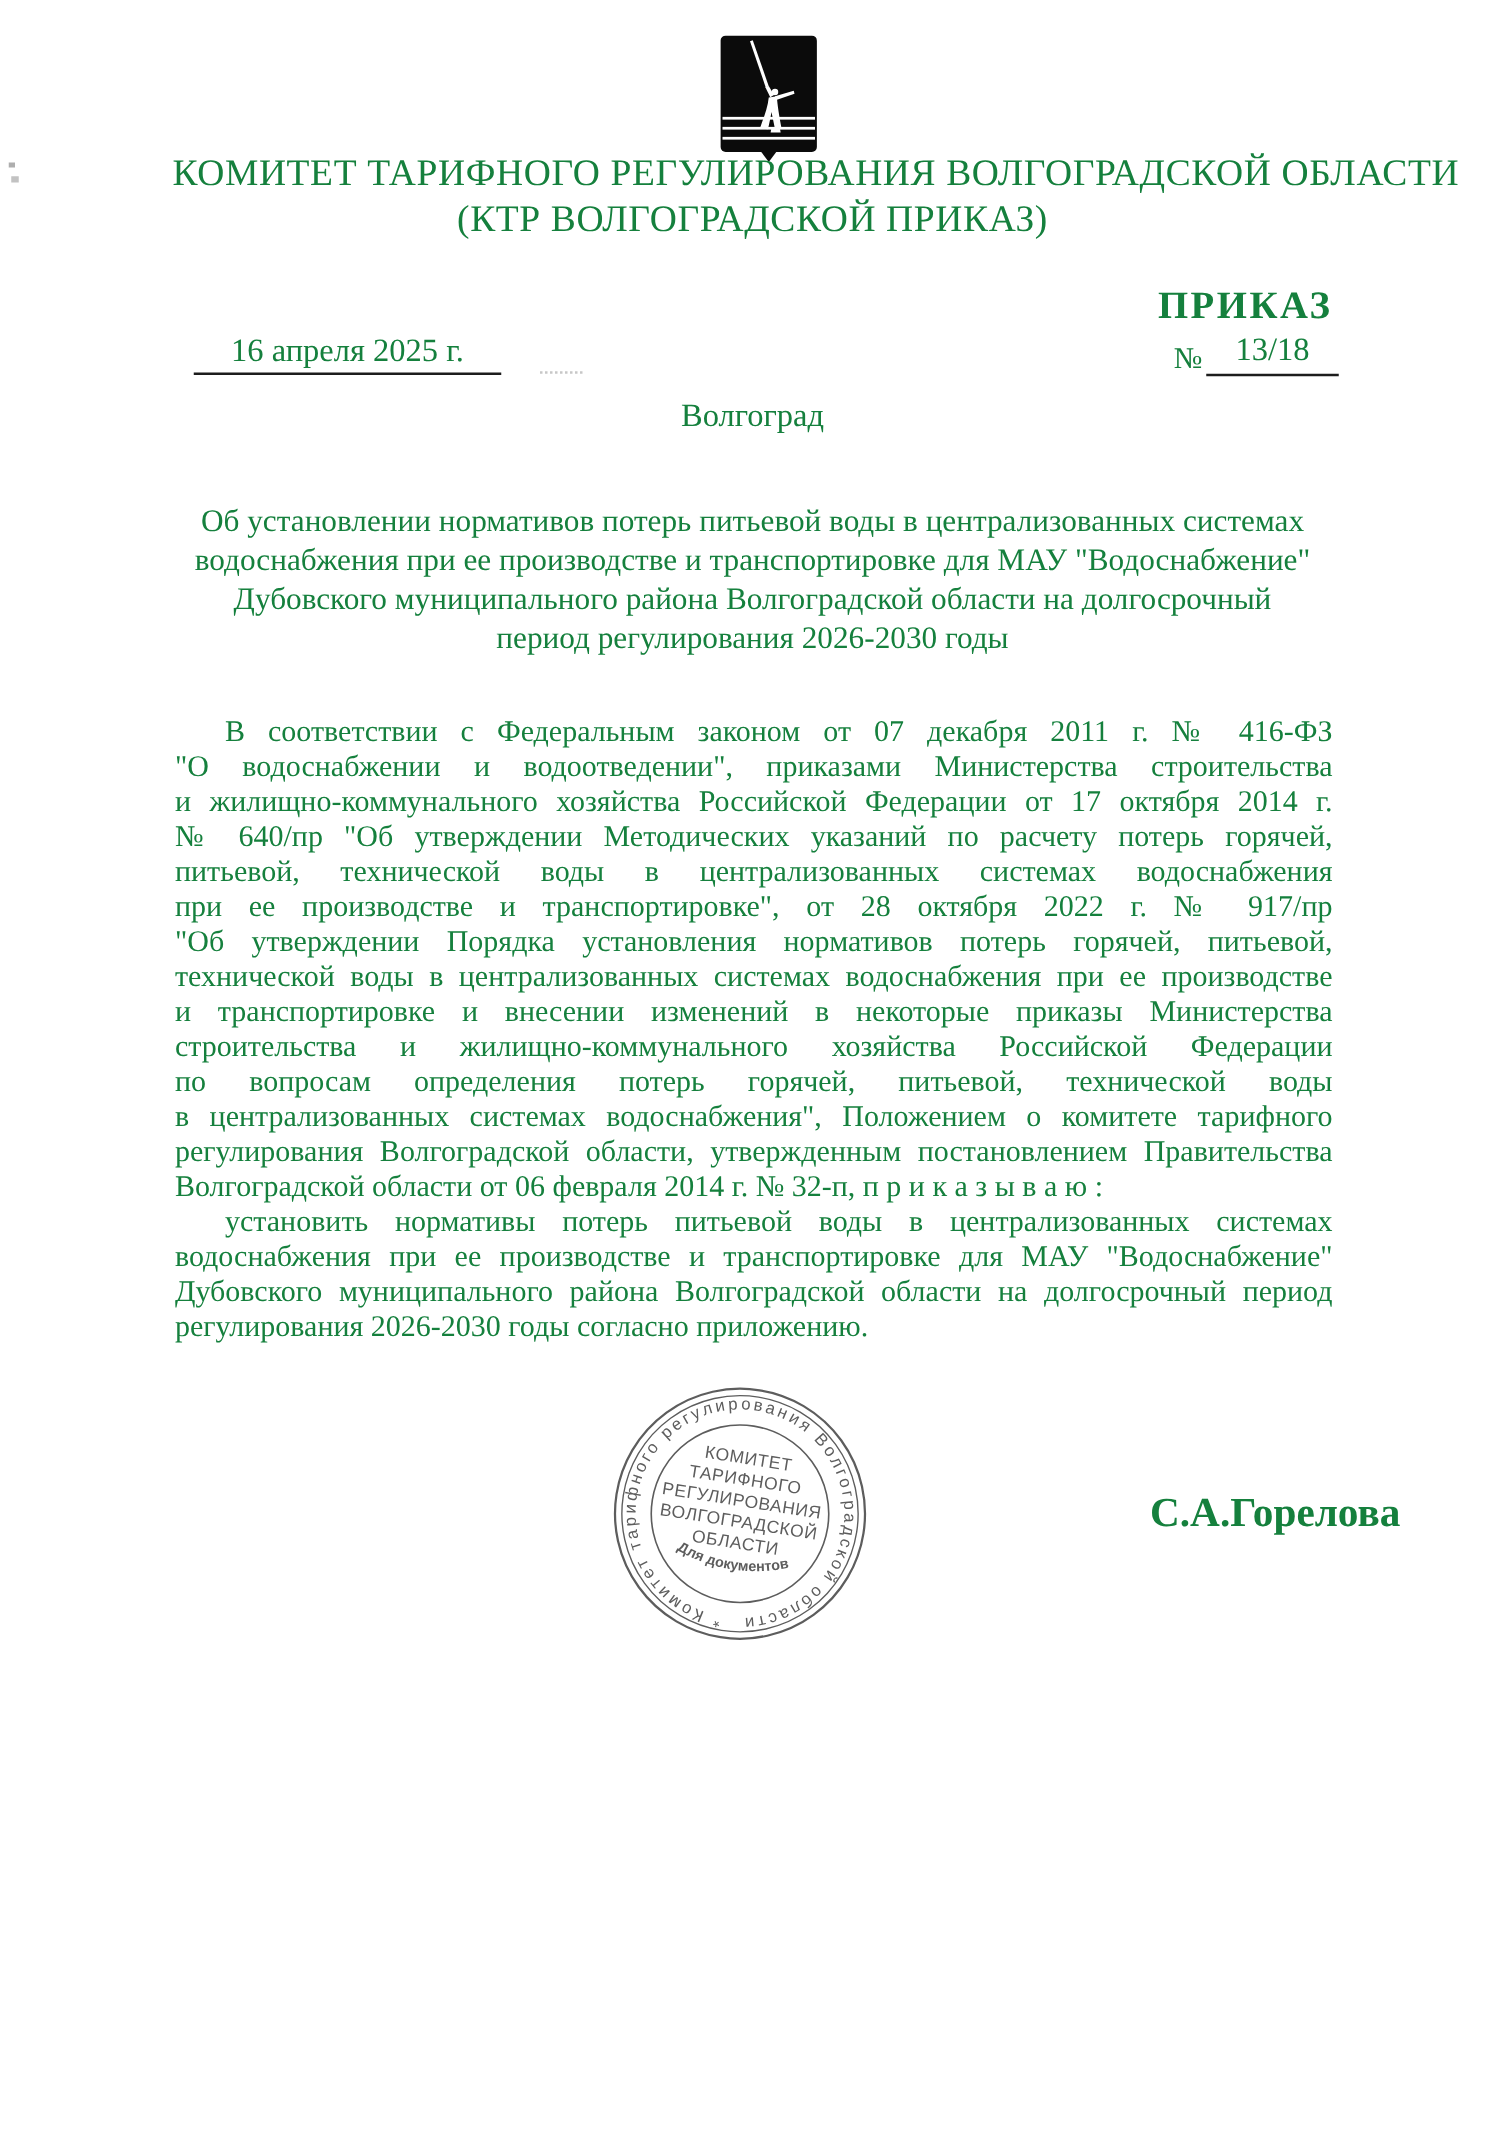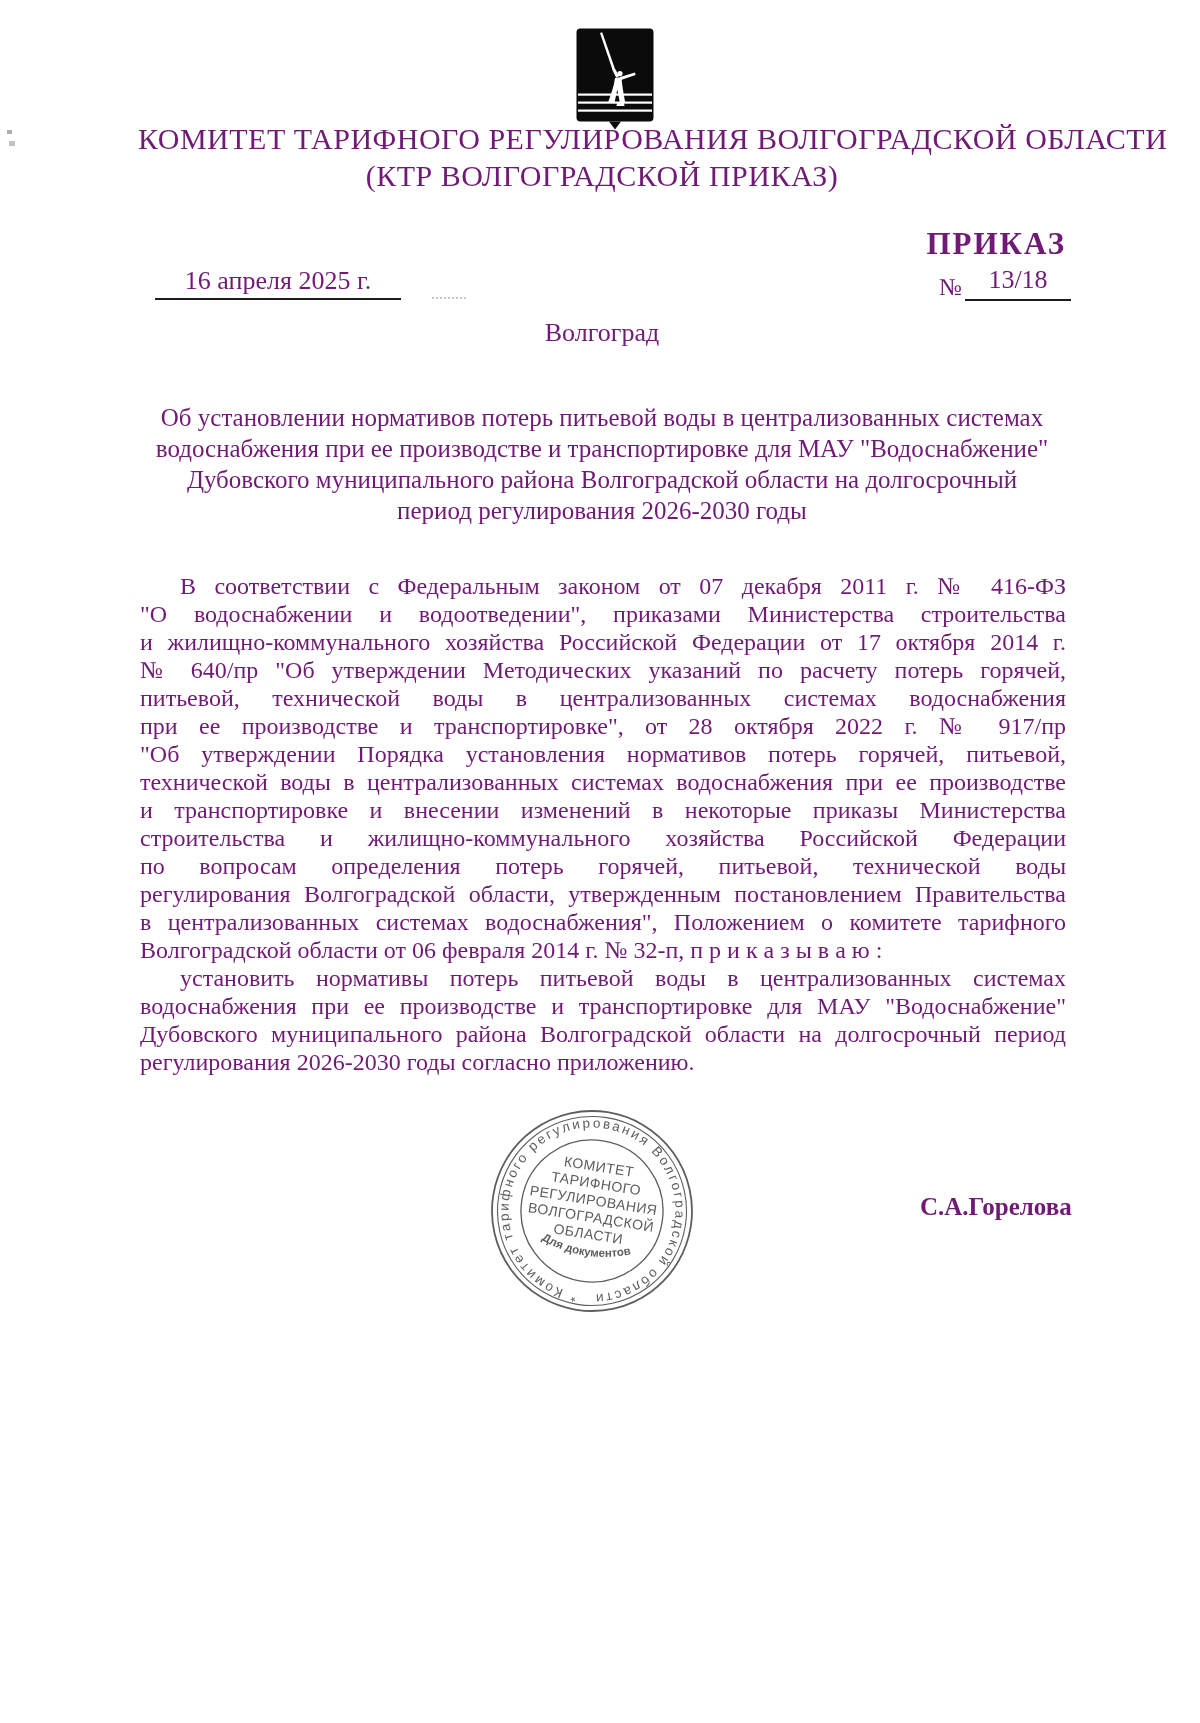--- a/index.html
+++ b/index.html
@@ -1,17 +1,17 @@
 <!DOCTYPE html>
 <html><head>
 <meta charset="utf-8">
 <style>
   html,body{margin:0;padding:0;background:#ffffff;}
   .page{position:relative;width:1200px;height:1520px;background:#ffffff;overflow:hidden;
-        font-family:"Liberation Serif", serif;color:#701a75;}
+        font-family:"Liberation Serif", serif;color:#15803d;}
   
   .emblem{position:absolute;left:576px;top:28px;width:78px;height:106px;}
   
   .org{position:absolute;left:138px;top:120px;width:928px;text-align:center;
        font-size:30px;line-height:37px;letter-spacing:0.5px;white-space:nowrap;}
   
   .doctype{position:absolute;left:138px;top:226px;width:928px;text-align:right;
            font-size:31px;font-weight:bold;letter-spacing:2px;}
   
   .datewrap{position:absolute;left:155px;top:266px;width:246px;height:32px;
@@ -24,21 +24,21 @@
   .title{position:absolute;left:138px;top:402px;width:928px;text-align:center;
          font-size:25px;line-height:31px;}
   
   .body{position:absolute;left:140px;top:572px;width:926px;font-size:24px;line-height:28px;}
   .bline{height:28px;overflow:hidden;text-align:justify;text-align-last:justify;}
   .bline.fl{text-indent:40px;}
   .bline.ll{text-align-last:left;}
   
   .sig{position:absolute;left:140px;top:1172px;width:620px;
        font-weight:bold;font-size:25px;line-height:28px;}
-  .signame{position:absolute;left:920px;top:1193px;font-weight:bold;font-size:25px;}
+  .signame{position:absolute;left:920px;top:1193px;font-weight:bold;font-size:33px;}
   
   .stamp{position:absolute;left:482px;top:1101px;width:220px;height:220px;
          opacity:0.85;filter:blur(0.3px);}
   
   .noise1{position:absolute;left:7px;top:130px;width:5px;height:4px;background:#8c8c8c;opacity:.7;}
   .noise2{position:absolute;left:9px;top:141px;width:6px;height:5px;background:#9a9a9a;opacity:.6;}
   .noise3{position:absolute;left:432px;top:297px;width:34px;height:0;
           border-top:2px dotted #9a9a9a;opacity:.55;}
 </style>
 </head>
@@ -94,22 +94,22 @@
     <div class="bline">"О водоснабжении и водоотведении", приказами Министерства строительства</div>
     <div class="bline">и жилищно-коммунального хозяйства Российской Федерации от 17 октября 2014 г.</div>
     <div class="bline">№ 640/пр "Об утверждении Методических указаний по расчету потерь горячей,</div>
     <div class="bline">питьевой, технической воды в централизованных системах водоснабжения</div>
     <div class="bline">при ее производстве и транспортировке", от 28 октября 2022 г. № 917/пр</div>
     <div class="bline">"Об утверждении Порядка установления нормативов потерь горячей, питьевой,</div>
     <div class="bline">технической воды в централизованных системах водоснабжения при ее производстве</div>
     <div class="bline">и транспортировке и внесении изменений в некоторые приказы Министерства</div>
     <div class="bline">строительства и жилищно-коммунального хозяйства Российской Федерации</div>
     <div class="bline">по вопросам определения потерь горячей, питьевой, технической воды</div>
+    <div class="bline">в централизованных системах водоснабжения", Положением о комитете тарифного</div>
     <div class="bline">регулирования Волгоградской области, утвержденным постановлением Правительства</div>
-    <div class="bline">в централизованных системах водоснабжения", Положением о комитете тарифного</div>
     <div class="bline ll">Волгоградской области от 06 февраля 2014 г. № 32-п, п р и к а з ы в а ю :</div>
     <div class="bline fl">установить нормативы потерь питьевой воды в централизованных системах</div>
     <div class="bline">водоснабжения при ее производстве и транспортировке для МАУ "Водоснабжение"</div>
     <div class="bline">Дубовского муниципального района Волгоградской области на долгосрочный период</div>
     <div class="bline ll">регулирования 2026-2030 годы согласно приложению.</div>
   </div>
 
   <div class="signame">С.А.Горелова</div>
 
   <svg class="stamp" viewBox="0 0 220 220" xmlns="http://www.w3.org/2000/svg">

